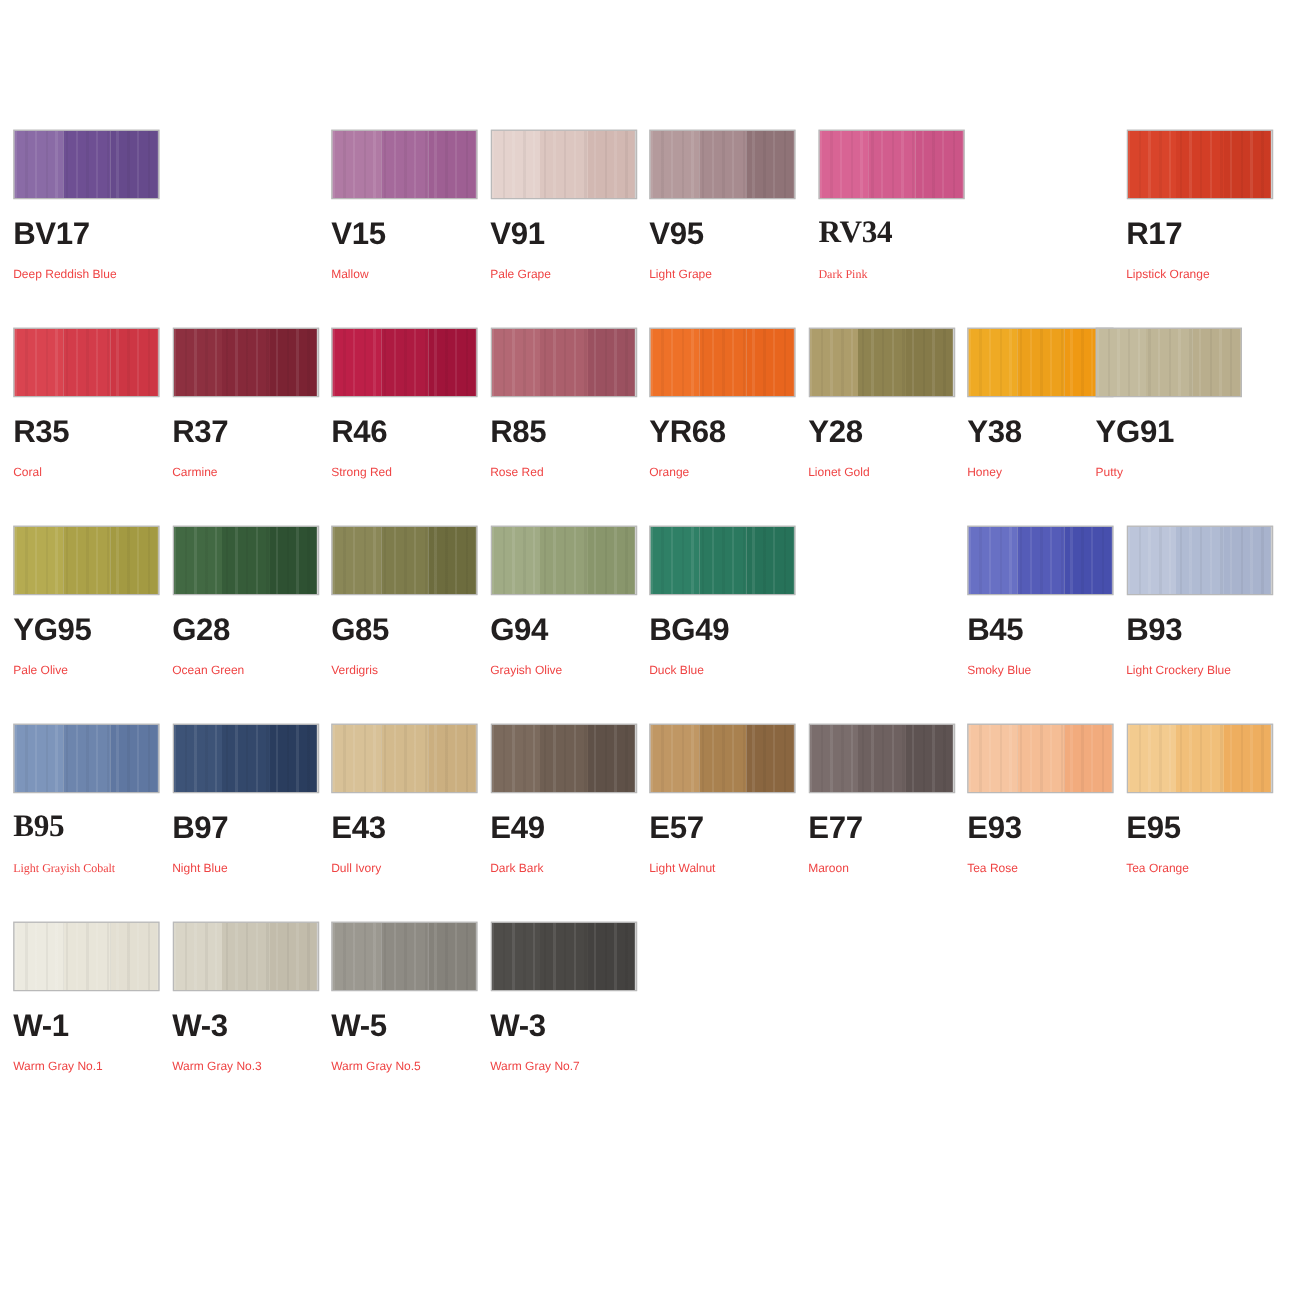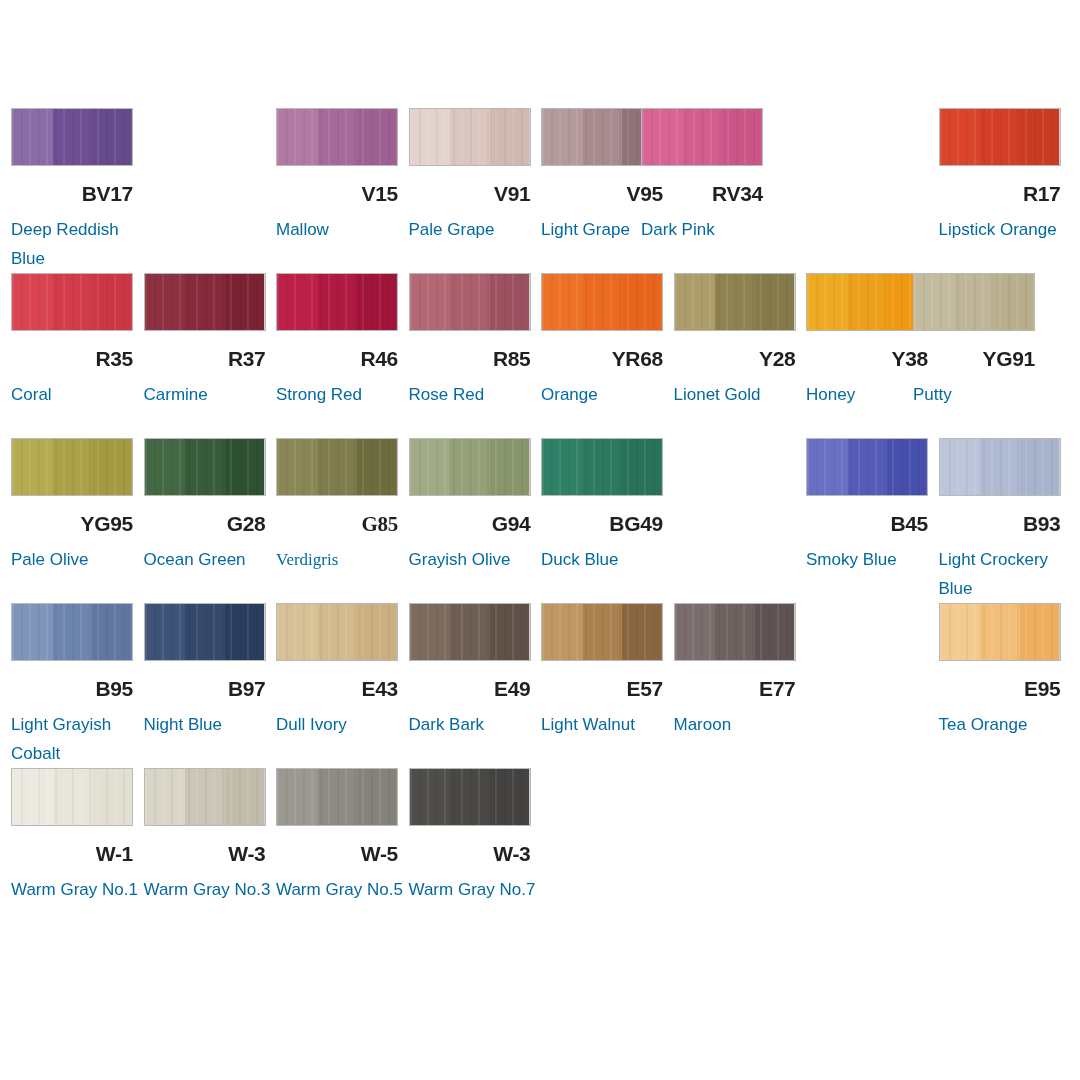--- a/index.html
+++ b/index.html
@@ -65,33 +65,32 @@
       rgba(255,255,255,0.0) 9px,
       rgba(0,0,0,0.045) 9px,
       rgba(0,0,0,0.045) 11px,
       rgba(255,255,255,0.0) 11px,
       rgba(255,255,255,0.0) 17px
     );
     pointer-events: none;
   }
   .swatch-code {
     margin-top: 16px;
-    font-size: 21px;
+    font-size: 26px;
     font-weight: bold;
     color: #221f1f;
     letter-spacing: -0.3px;
     line-height: 24px;
     white-space: nowrap;
-    text-align: right;
   }
   .swatch-name {
     margin-top: 9px;
-    font-size: 17px;
+    font-size: 10px;
     font-weight: normal;
-    color: #0369a1;
+    color: #ef4444;
     line-height: 29px;
     width: 128px;
     word-spacing: 0px;
   }
 </style>
 </head>
 <body>
 
 <div id="chart-sheet">
   <div class="swatch-grid" id="swatch-grid">
@@ -129,21 +128,21 @@
         <div class="swatch-cell" style="left: 530px;">
           <div class="swatch-chip">
             <div class="band b1" style="background: rgb(180, 154, 156);"></div>
             <div class="band b2" style="background: rgb(167, 139, 143);"></div>
             <div class="band b3" style="background: rgb(143, 115, 119);"></div>
             <div class="streaks"></div>
           </div>
           <div class="swatch-code">V95</div>
           <div class="swatch-name">Light Grape</div>
         </div>
-        <div class="swatch-cell" style="left: 630px;">
+        <div class="swatch-cell" style="left: 671px; font-family: Liberation Serif, serif;">
           <div class="swatch-chip">
             <div class="band b1" style="background: rgb(216, 100, 148);"></div>
             <div class="band b2" style="background: rgb(210, 93, 142);"></div>
             <div class="band b3" style="background: rgb(203, 85, 135);"></div>
             <div class="streaks"></div>
           </div>
           <div class="swatch-code">RV34</div>
           <div class="swatch-name">Dark Pink</div>
         </div>
         <div class="swatch-cell" style="left: 927.5px;">
@@ -253,21 +252,21 @@
         <div class="swatch-cell" style="left: 132.5px;">
           <div class="swatch-chip">
             <div class="band b1" style="background: rgb(66, 105, 67);"></div>
             <div class="band b2" style="background: rgb(54, 92, 57);"></div>
             <div class="band b3" style="background: rgb(46, 81, 50);"></div>
             <div class="streaks"></div>
           </div>
           <div class="swatch-code">G28</div>
           <div class="swatch-name">Ocean Green</div>
         </div>
-        <div class="swatch-cell" style="left: 265px; font-family: Liberation Serif, serif;">
+        <div class="swatch-cell" style="left: 265px;">
           <div class="swatch-chip">
             <div class="band b1" style="background: rgb(138, 135, 87);"></div>
             <div class="band b2" style="background: rgb(126, 124, 76);"></div>
             <div class="band b3" style="background: rgb(109, 108, 62);"></div>
             <div class="streaks"></div>
           </div>
           <div class="swatch-code">G85</div>
           <div class="swatch-name">Verdigris</div>
         </div>
         <div class="swatch-cell" style="left: 397.5px;">
@@ -305,21 +304,21 @@
             <div class="band b1" style="background: rgb(188, 197, 218);"></div>
             <div class="band b2" style="background: rgb(176, 187, 211);"></div>
             <div class="band b3" style="background: rgb(168, 179, 205);"></div>
             <div class="streaks"></div>
           </div>
           <div class="swatch-code">B93</div>
           <div class="swatch-name">Light Crockery Blue</div>
         </div>
       </div>
       <div class="swatch-row">
-        <div class="swatch-cell" style="left: 0px;">
+        <div class="swatch-cell" style="left: 0px; font-family: Liberation Serif, serif;">
           <div class="swatch-chip">
             <div class="band b1" style="background: rgb(125, 149, 187);"></div>
             <div class="band b2" style="background: rgb(109, 133, 173);"></div>
             <div class="band b3" style="background: rgb(95, 119, 161);"></div>
             <div class="streaks"></div>
           </div>
           <div class="swatch-code">B95</div>
           <div class="swatch-name">Light Grayish Cobalt</div>
         </div>
         <div class="swatch-cell" style="left: 132.5px;">
@@ -364,20 +363,30 @@
         </div>
         <div class="swatch-cell" style="left: 662.5px;">
           <div class="swatch-chip">
             <div class="band b1" style="background: rgb(122, 109, 108);"></div>
             <div class="band b2" style="background: rgb(110, 97, 96);"></div>
             <div class="band b3" style="background: rgb(94, 83, 82);"></div>
             <div class="streaks"></div>
           </div>
           <div class="swatch-code">E77</div>
           <div class="swatch-name">Maroon</div>
+        </div>
+        <div class="swatch-cell" style="left: 795px;">
+          <div class="swatch-chip">
+            <div class="band b1" style="background: rgb(246, 197, 161);"></div>
+            <div class="band b2" style="background: rgb(245, 189, 149);"></div>
+            <div class="band b3" style="background: rgb(242, 171, 125);"></div>
+            <div class="streaks"></div>
+          </div>
+          <div class="swatch-code">E93</div>
+          <div class="swatch-name">Tea Rose</div>
         </div>
         <div class="swatch-cell" style="left: 927.5px;">
           <div class="swatch-chip">
             <div class="band b1" style="background: rgb(243, 203, 143);"></div>
             <div class="band b2" style="background: rgb(241, 191, 121);"></div>
             <div class="band b3" style="background: rgb(238, 174, 95);"></div>
             <div class="streaks"></div>
           </div>
           <div class="swatch-code">E95</div>
           <div class="swatch-name">Tea Orange</div>

